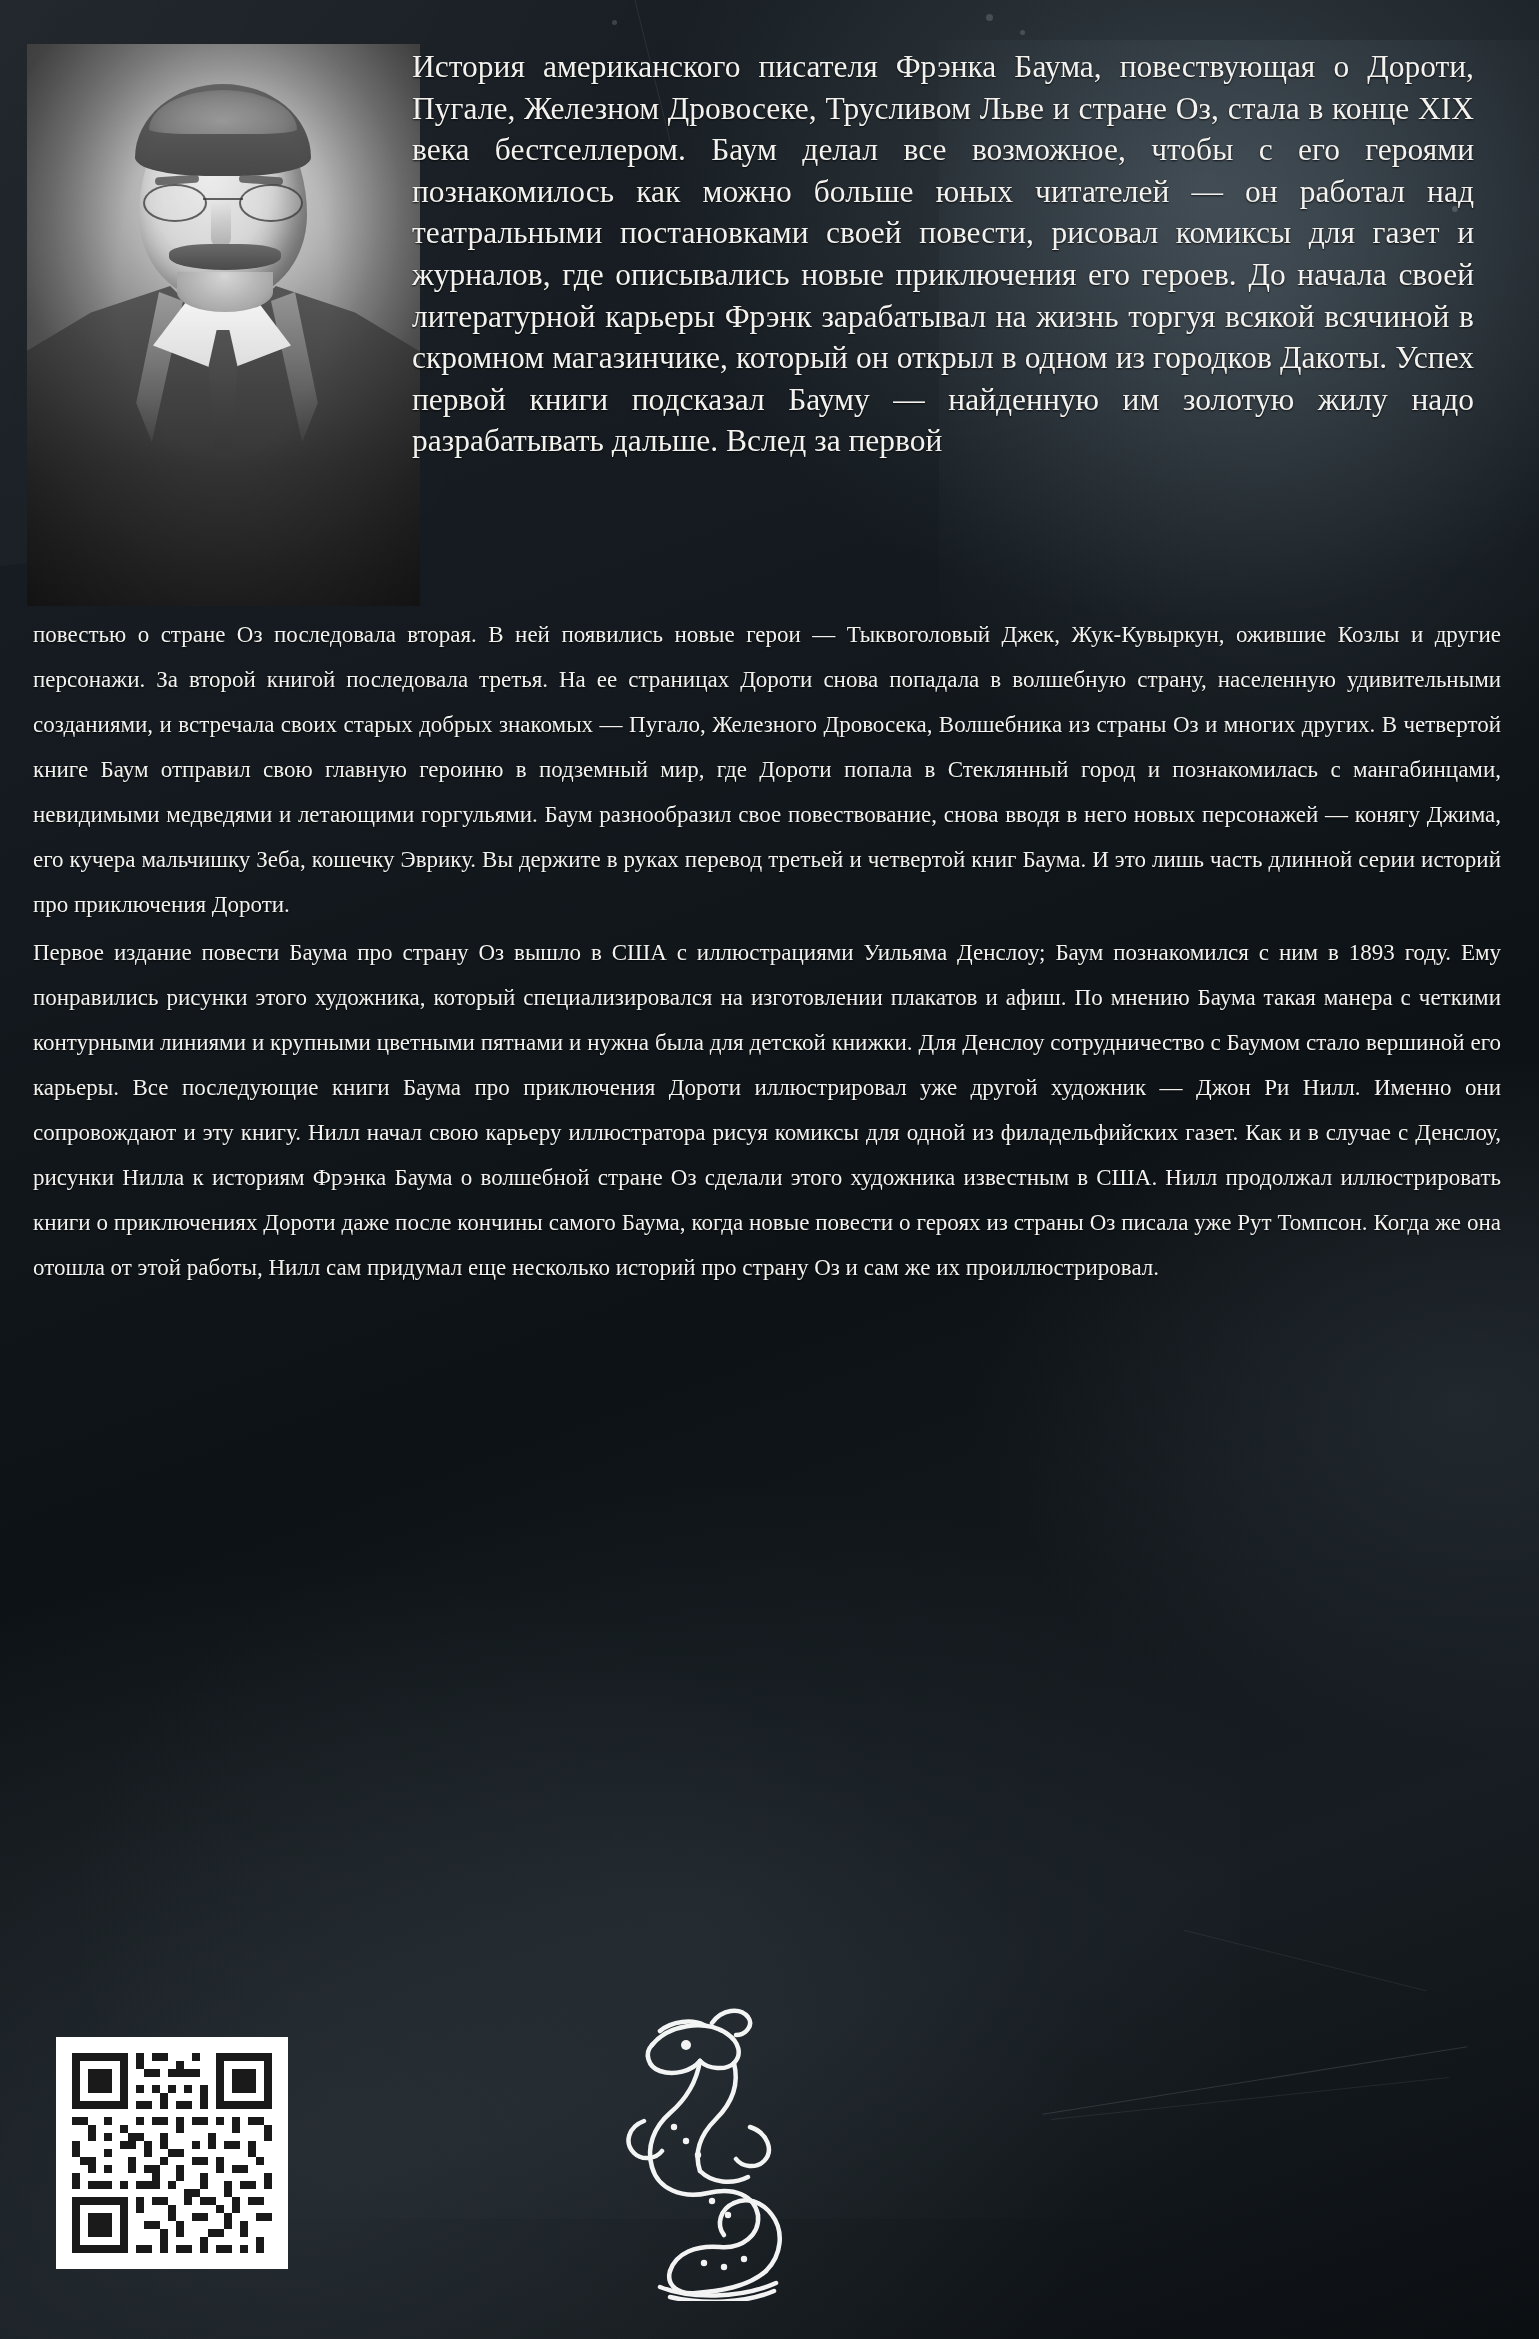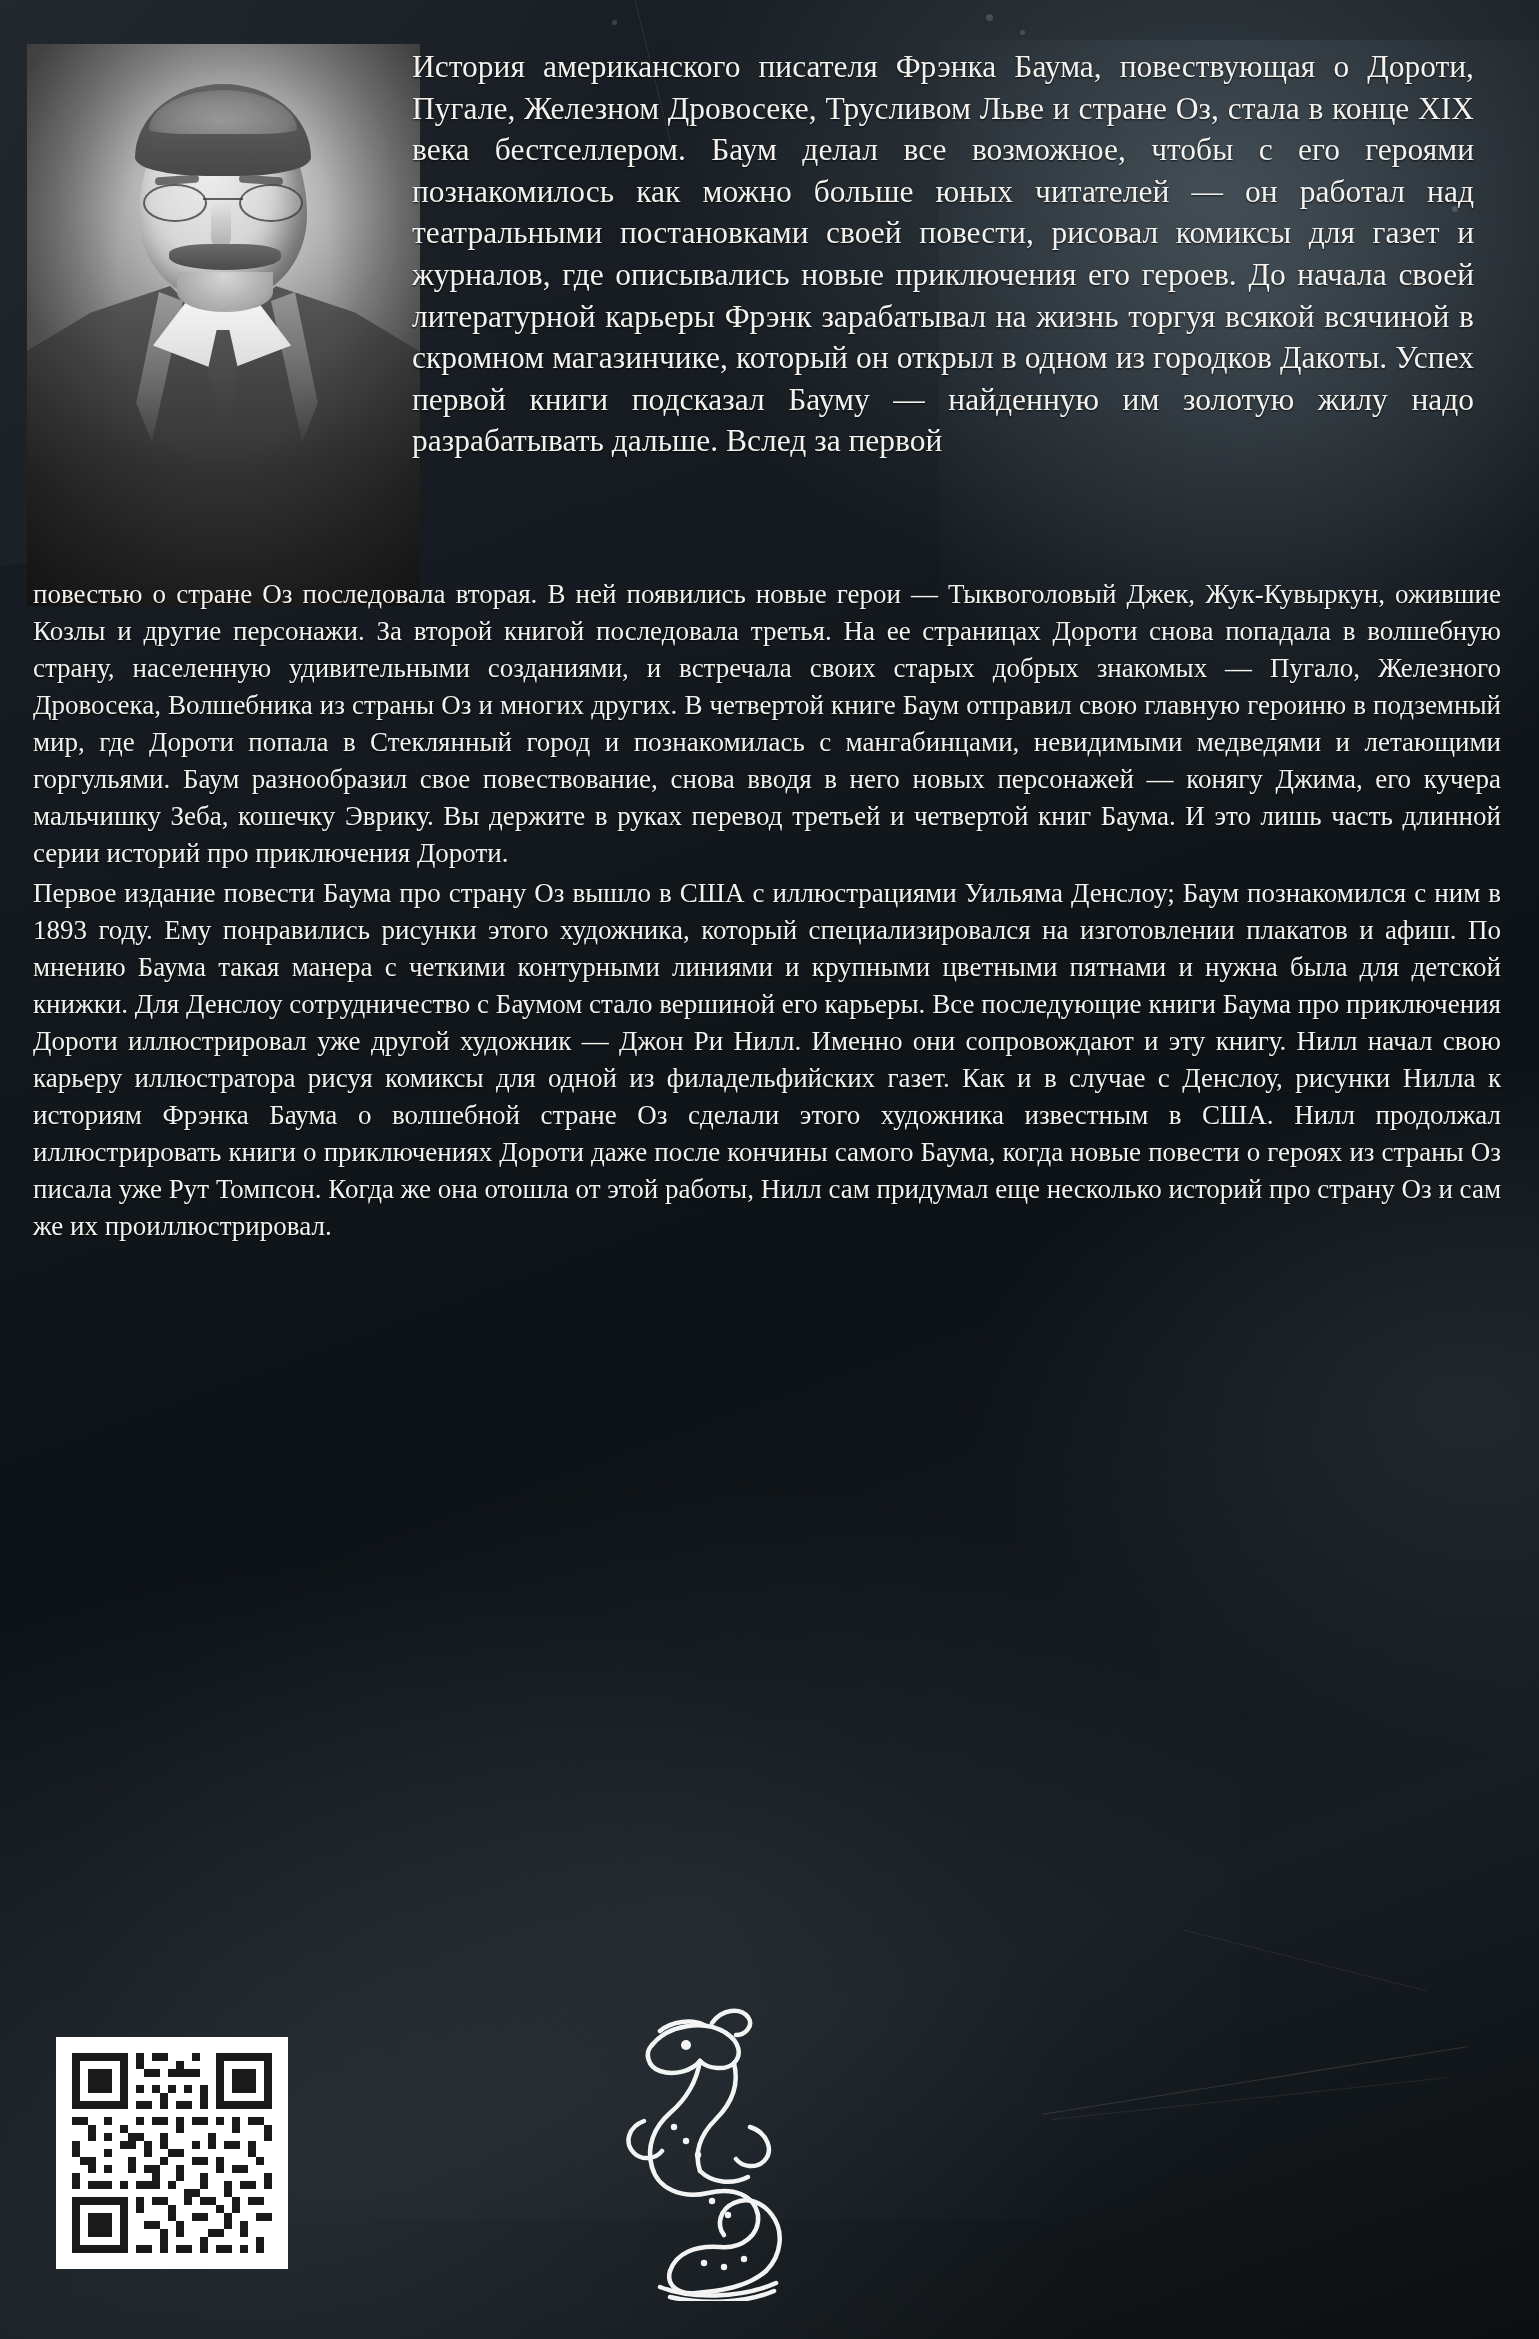--- a/index.html
+++ b/index.html
@@ -180,25 +180,25 @@
     font-size: 31.5px;
     line-height: 41.6px;
     text-align: justify;
     text-justify: inter-word;
     hyphens: manual;
     text-shadow: 0 1px 2px rgba(0,0,0,0.8);
   }
   .text-main {
     position: absolute;
     left: 33px;
-    top: 576px;
+    top: 612px;
     width: 1468px;
     color: #f3f2ee;
-    font-size: 27px;
-    line-height: 37px;
+    font-size: 23px;
+    line-height: 45px;
     text-align: justify;
     text-justify: inter-word;
     text-shadow: 0 1px 2px rgba(0,0,0,0.8);
   }
   .text-main p { margin: 0; }
   .text-main p + p { margin-top: 3px; }
 
   
   .qr {
     position: absolute;

